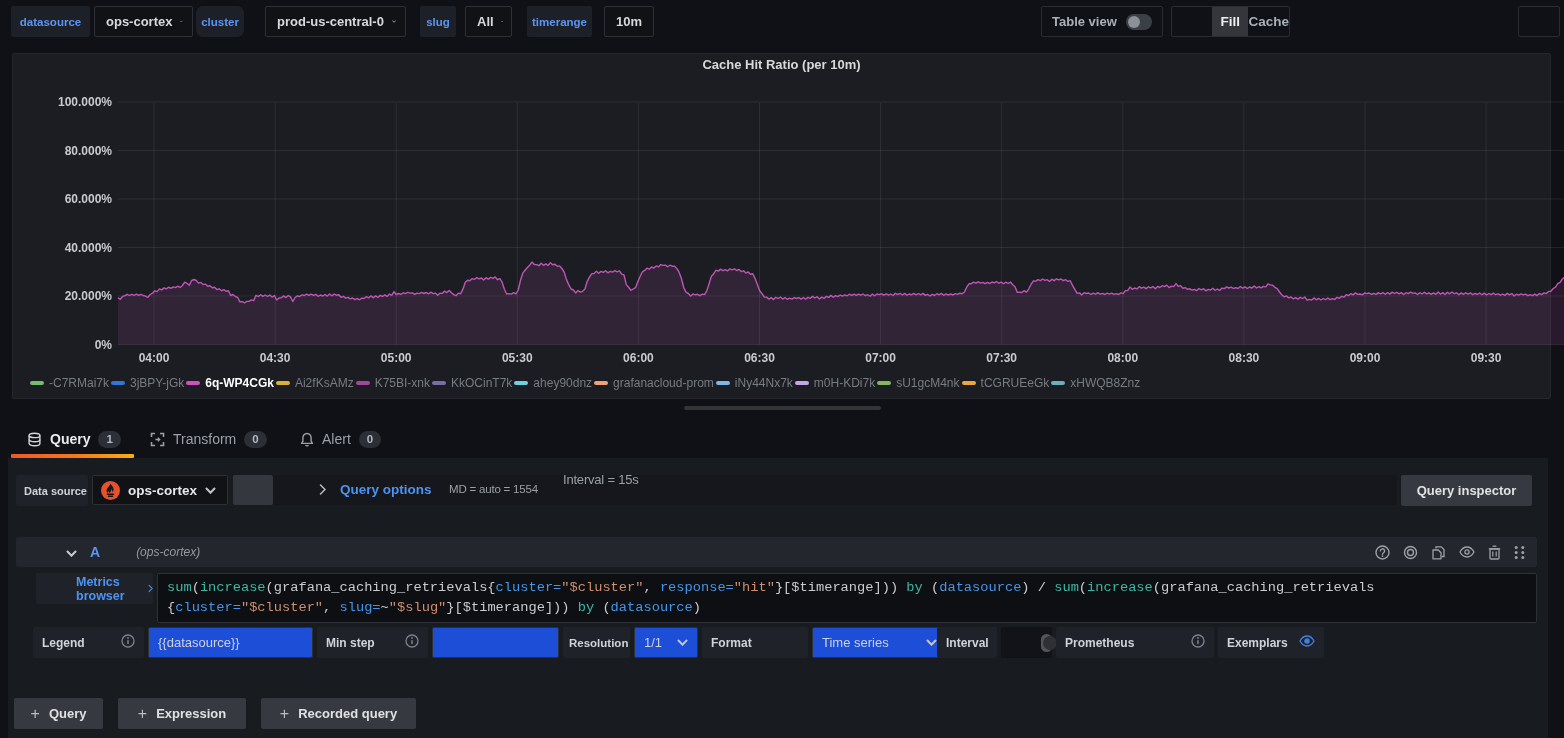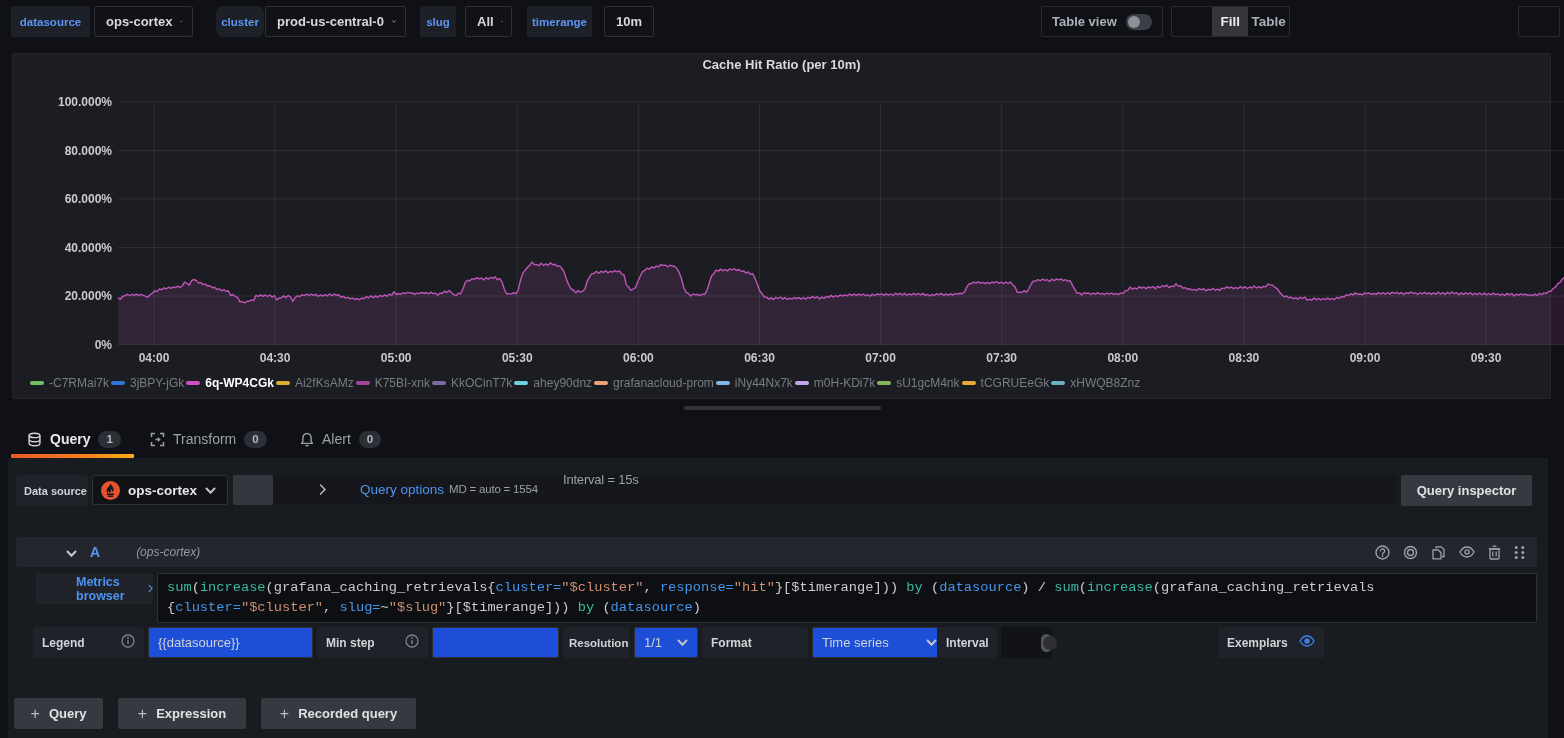--- a/index.html
+++ b/index.html
@@ -29,21 +29,21 @@
 .btn { position:absolute; height:31px; background:#36393f; color:#dfe1e4; font-size:13px;
   font-weight:600; display:flex; align-items:center; justify-content:center; border-radius:2px; gap:9px; }
 .icobtn { display:flex; align-items:center; }
 </style></head><body>
 <div id="app">
 
 <div class="chip" style="left:11px; width:79px; justify-content:center;">datasource</div>
 <div class="drop" style="left:94px; width:99px;">ops-cortex <svg width="11" height="7" viewBox="0 0 11 7" style="">
         <path d="M1.5,1.5 L5.5,5.7 L9.5,1.5" stroke="#c2c5c9" stroke-width="2" fill="none" stroke-linecap="round"></path>
       </svg></div>
-<div class="chip" style="left:216px; width:48px; justify-content:center;border-radius:7px;">cluster</div>
+<div class="chip" style="left:196px; width:48px; justify-content:center;border-radius:7px;">cluster</div>
 <div class="drop" style="left:265px; width:141px;">prod-us-central-0 <svg width="11" height="7" viewBox="0 0 11 7" style="">
         <path d="M1.5,1.5 L5.5,5.7 L9.5,1.5" stroke="#c2c5c9" stroke-width="2" fill="none" stroke-linecap="round"></path>
       </svg></div>
 <div class="chip" style="left:420px; width:36px; justify-content:center;">slug</div>
 <div class="drop" style="left:465px; width:47px; padding:0 8px 0 11px; gap:7px;">All <svg width="11" height="7" viewBox="0 0 11 7" style="">
         <path d="M1.5,1.5 L5.5,5.7 L9.5,1.5" stroke="#c2c5c9" stroke-width="2" fill="none" stroke-linecap="round"></path>
       </svg></div>
 <div class="chip" style="left:527px; width:65px; justify-content:center;">timerange</div>
 <div class="drop" style="left:604px; width:50px; padding:0 8px 0 11px; gap:7px;">10m <svg width="11" height="7" viewBox="0 0 11 7" style="">
         <path d="M1.5,1.5 L5.5,5.7 L9.5,1.5" stroke="#c2c5c9" stroke-width="2" fill="none" stroke-linecap="round"></path>
@@ -54,21 +54,21 @@
  font-size:13px; font-weight:600; white-space:nowrap;">Table view
   <span style="width:28px; height:16px; background:#3b3f46; border-radius:8px; position:relative;">
     <span style="position:absolute; left:2px; top:2px; width:12px; height:12px; border-radius:50%; background:#8e9097;"></span>
   </span>
 </div>
 <div class="abs" style="left:1171px; top:6px; width:119px; height:31px; border:1px solid #2a2c32;
  border-radius:2px; display:flex; align-items:stretch; overflow:hidden;">
   <span style="flex:1.08; background:#34363c; color:#eceded; font-size:13.5px; font-weight:700;
    display:flex; align-items:center; justify-content:center;">Fill</span>
   <span style="flex:1.2; color:#aab0b8; font-size:13.5px; font-weight:600; display:flex;
-   align-items:center; justify-content:center;">Table</span>
+   align-items:center; justify-content:center;">Cache</span>
 </div>
 <div class="abs icobtn" style="left:1518px; top:6px; width:36px; height:31px; border:1px solid #2a2c32;
  border-radius:2px; justify-content:center;">
       <svg width="17" height="17" viewBox="0 0 17 17" style="">
         <path d="M14.5,6.2 A6.3,6.3 0 0 0 3.2,4.6" stroke="#b9bcc2" stroke-width="1.7" fill="none"></path>
         <path d="M3.3,1.2 L3.2,4.8 L6.8,4.9" stroke="#b9bcc2" stroke-width="1.7" fill="none"></path>
         <path d="M2.5,10.8 A6.3,6.3 0 0 0 13.8,12.4" stroke="#b9bcc2" stroke-width="1.7" fill="none"></path>
         <path d="M13.7,15.8 L13.8,12.2 L10.2,12.1" stroke="#b9bcc2" stroke-width="1.7" fill="none"></path>
       </svg>
     </div>
@@ -179,21 +179,21 @@
         <circle cx="7.5" cy="7.5" r="6.5" stroke="#c8cbd0" stroke-width="1.4" fill="none"></circle>
         <path d="M5.4,5.9 a2.1,2.1 0 1 1 3.1,1.85 c-0.75,0.4 -1,0.75 -1,1.45" stroke="#c8cbd0" stroke-width="1.4" fill="none" stroke-linecap="round"></path>
         <circle cx="7.5" cy="11.1" r="0.95" fill="#c8cbd0"></circle>
       </svg>
     </div>
 <div class="abs icobtn" style="left:279px; top:484px;">
       <svg width="7" height="11" viewBox="0 0 7 11" style="">
         <path d="M1.5,1 L6,5.5 L1.5,10" stroke="#b9bcc2" stroke-width="1.5" fill="none" stroke-linecap="round"></path>
       </svg>
     </div>
-<div class="abs" style="left:300px; top:482px; color:#4d93f0; font-size:13.5px; font-weight:400;margin-left:20px;">Query options</div>
+<div class="abs" style="left:300px; top:482px; color:#4d93f0; font-size:13.5px; font-weight:700;">Query options</div>
 <div class="abs" style="left:409px; top:483px; color:#9ba0a6; font-size:11.5px; letter-spacing:-0.2px;">MD = auto = 1554</div>
 <div class="abs" style="left:523px; top:472px; color:#9ba0a6; font-size:13px; letter-spacing:-0.2px;">Interval = 15s</div>
 <div class="btn" style="left:1401px; top:475px; width:131px;">Query inspector</div>
 
 <div class="abs" style="left:16px; top:537px; width:1521px; height:30px; background:#23262d;
  border-radius:2px; display:flex; align-items:center;">
   <span style="margin-left:10px;"><svg width="11" height="7" viewBox="0 0 11 7" style="">
           <path d="M1.5,1.5 L5.5,5.7 L9.5,1.5" stroke="#c8cbd0" stroke-width="2" fill="none" stroke-linecap="round"></path>
         </svg></span>
   <span style="margin-left:13px; color:#5b95f5; font-size:14px; font-weight:700;">A</span>
@@ -263,20 +263,25 @@
 <div class="inp" style="left:812px; top:627px; width:135px; justify-content:space-between;">Time series <svg width="11" height="7" viewBox="0 0 11 7" style="">
         <path d="M1.5,1.5 L5.5,5.7 L9.5,1.5" stroke="#c2c5c9" stroke-width="2" fill="none" stroke-linecap="round"></path>
       </svg></div>
 <div class="lbl" style="left:937px; top:627px; width:60px;">Interval</div>
 <div class="abs" style="left:1001px; top:627px; width:51px; height:31px; background:#121318;
  border-radius:2px; display:flex; align-items:center; justify-content:center;">
   <span style="width:35px; height:18px; background:#53555c; border-radius:9px; position:relative;">
    <span style="position:absolute; left:2px; top:2px; width:14px; height:14px; border-radius:50%; background:#2e3036;"></span>
   </span>
 </div>
+<div class="lbl" style="left:1056px; top:627px; width:158px;">Prometheus<span style="margin-left:auto;"><svg width="14" height="14" viewBox="0 0 14 14" style="">
+          <circle cx="7" cy="7" r="6" stroke="#7d828a" stroke-width="1.3" fill="none"></circle>
+          <line x1="7" y1="6.2" x2="7" y2="10" stroke="#7d828a" stroke-width="1.5"></line>
+          <circle cx="7" cy="4" r="0.9" fill="#7d828a"></circle>
+        </svg></span></div>
 <div class="lbl" style="left:1218px; top:627px; width:106px;">Exemplars<span style="margin-left:auto;"><svg width="16" height="12" viewBox="0 0 16 12" style="">
           <path d="M1,6 C3,2.4 5.5,1 8,1 C10.5,1 13,2.4 15,6 C13,9.6 10.5,11 8,11 C5.5,11 3,9.6 1,6 Z" stroke="#3f82e6" stroke-width="1.3" fill="none"></path>
           <circle cx="8" cy="6" r="2.1" stroke="#3f82e6" stroke-width="1.3" fill="#3f82e6"></circle>
         </svg></span></div>
 
 <div class="btn" style="left:14px; top:698px; width:89px;"><span style="color:#b9bcc2; font-weight:400; font-size:16px;">+</span> Query</div>
 <div class="btn" style="left:118px; top:698px; width:128px;"><span style="color:#b9bcc2; font-weight:400; font-size:16px;">+</span> Expression</div>
 <div class="btn" style="left:261px; top:698px; width:155px;"><span style="color:#b9bcc2; font-weight:400; font-size:16px;">+</span> Recorded query</div>
 
 </div>

